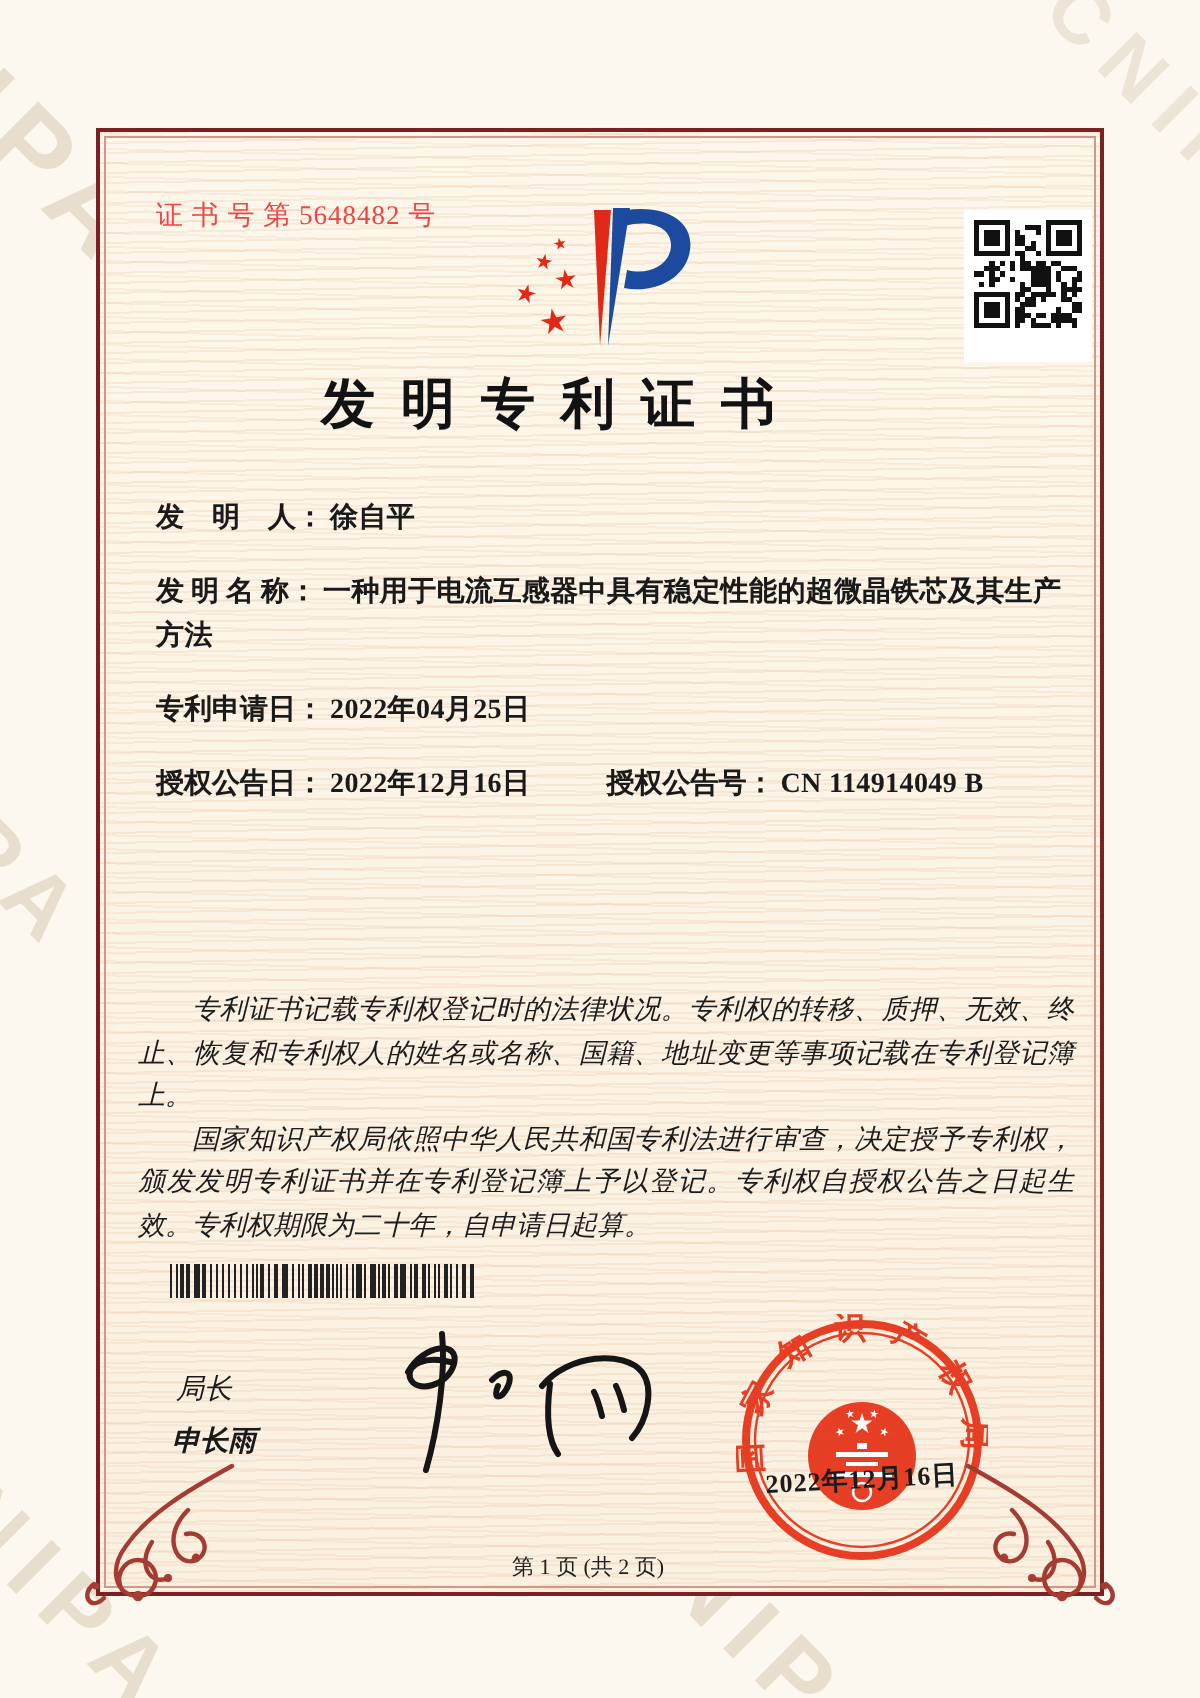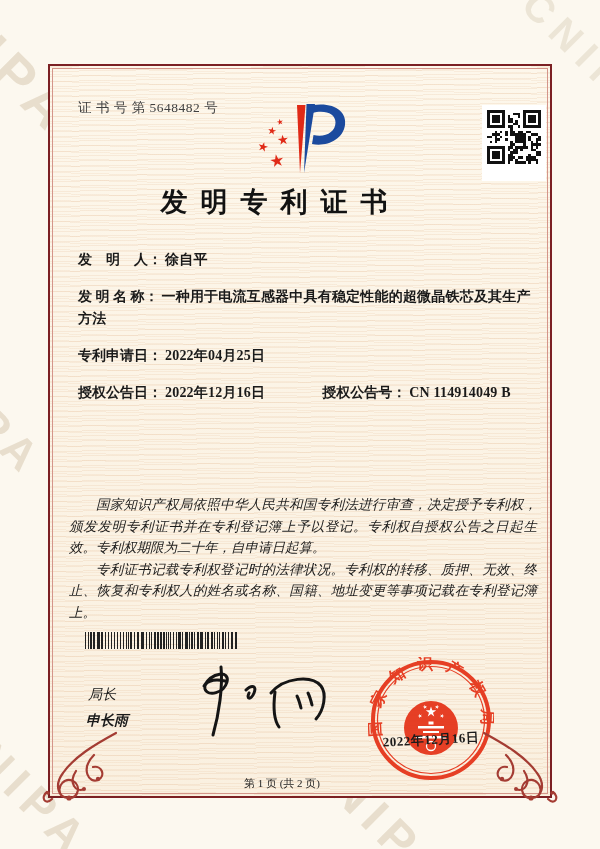--- a/index.html
+++ b/index.html
@@ -23,51 +23,51 @@
   .frame { position:absolute; left:48px; top:64px; width:504px; height:734px;
            border:2.5px solid #7b2023; z-index:2;
            background:
              repeating-linear-gradient(179deg, rgba(226,181,141,.20) 0 1px, rgba(0,0,0,0) 1px 5px),
              repeating-linear-gradient(181.5deg, rgba(226,181,141,.16) 0 1px, rgba(0,0,0,0) 1px 7px),
              linear-gradient(#fdf7eb,#faf0e0); }
   .frame::after { content:""; position:absolute; inset:2px; border:1px solid #d4958a; pointer-events:none; }
 
   .abs { position:absolute; z-index:3; }
 
-  .cert-no { left:78px; top:99px; font-size:13.5px; color:#404040; letter-spacing:.5px; }
+  .cert-no { left:78px; top:99px; font-size:13.5px; color:#ef4444; letter-spacing:.5px; }
 
   .logo { left:255px; top:102px; width:95px; height:76px; }
   .qr-box { left:482px; top:105px; width:64px; height:76px; background:#fff; padding:5px; }
   .qr-box svg { width:54px; height:54px; display:block; }
 
   .title { left:48px; top:184px; width:452px; text-align:center; font-size:27px; font-weight:bold;
            color:#121212; letter-spacing:13px; text-indent:13px; }
 
   .fields { left:78px; top:249px; width:462px; }
   .field-row { display:flex; align-items:flex-start; margin-bottom:15.5px; font-size:14px;
                line-height:21.5px; color:#1a1a1a; }
   .field-label { white-space:pre; font-weight:600; flex:0 0 auto; }
   .field-value { font-weight:600; margin-left:3px; letter-spacing:.2px; }
-  .pair2 { margin-left:57px; display:flex; }
+  .pair2 { margin-left:38px; display:flex; }
 
   .legal { left:69px; top:494px; width:468px; font-size:13.5px; line-height:21.5px;
            color:#1c1c1c; text-align:justify; font-style:italic; }
   .legal p { text-indent:2em; }
 
   .barcode { left:85px; top:632px; width:155px; height:17px; }
 
   .sig-title { left:88px; top:686px; font-size:14px; font-weight:normal; color:#1a1a1a; font-style:italic; }
   .sig-name  { left:86px; top:712px; font-size:14px; font-weight:bold; color:#1a1a1a; font-style:italic; }
   .sig-hand  { left:180px; top:662px; width:160px; height:78px; }
 
   .seal { left:368px; top:657px; width:126px; height:126px; opacity:.95; z-index:4; }
   .seal-date { left:366px; top:731px; width:130px; text-align:center; font-size:13px;
                font-weight:bold; color:#1b1b1b; transform:rotate(-3deg); z-index:5; letter-spacing:.5px; }
 
-  .page-no { left:48px; top:776px; width:468px; text-align:center; font-size:11px; color:#1f1f1f; z-index:5; }
+  .page-no { left:60px; top:776px; width:468px; text-align:center; font-size:11px; color:#1f1f1f; z-index:5; }
   .foot-note { left:0; top:848px; width:600px; text-align:center; font-size:11.5px; color:#333;
                letter-spacing:2px; font-style:italic; }
 
   .flourish { z-index:4; width:88px; height:84px; }
   .fl-left  { left:32px; top:727px; }
   .fl-right { left:480px; top:727px; transform:scaleX(-1); }
 </style>
 </head>
 <body>
 
@@ -343,22 +343,22 @@
       <div class="field-row">
         <span><span class="field-label">授权公告日：</span><span class="field-value">2022年12月16日</span></span>
         <span class="pair2">
           <span class="field-label">授权公告号：</span>
           <span class="field-value">CN 114914049 B</span>
         </span>
       </div>
     </div>
 
   <div class="abs legal">
+    <p>专利证书记载专利权登记时的法律状况。专利权的转移、质押、无效、终止、恢复和专利权人的姓名或名称、国籍、地址变更等事项记载在专利登记簿上。</p>
     <p>国家知识产权局依照中华人民共和国专利法进行审查，决定授予专利权，颁发发明专利证书并在专利登记簿上予以登记。专利权自授权公告之日起生效。专利权期限为二十年，自申请日起算。</p>
-    <p>专利证书记载专利权登记时的法律状况。专利权的转移、质押、无效、终止、恢复和专利权人的姓名或名称、国籍、地址变更等事项记载在专利登记簿上。</p>
   </div>
 
   <svg class="abs barcode" id="barcode" viewBox="0 0 155 16" preserveAspectRatio="none">
       <g fill="#222">
         <rect x="0" y="0" width="1" height="16"></rect>
         <rect x="3" y="0" width="1" height="16"></rect>
         <rect x="5" y="0" width="2" height="16"></rect>
         <rect x="8" y="0" width="2" height="16"></rect>
         <rect x="12" y="0" width="3" height="16"></rect>
         <rect x="16" y="0" width="2" height="16"></rect>

